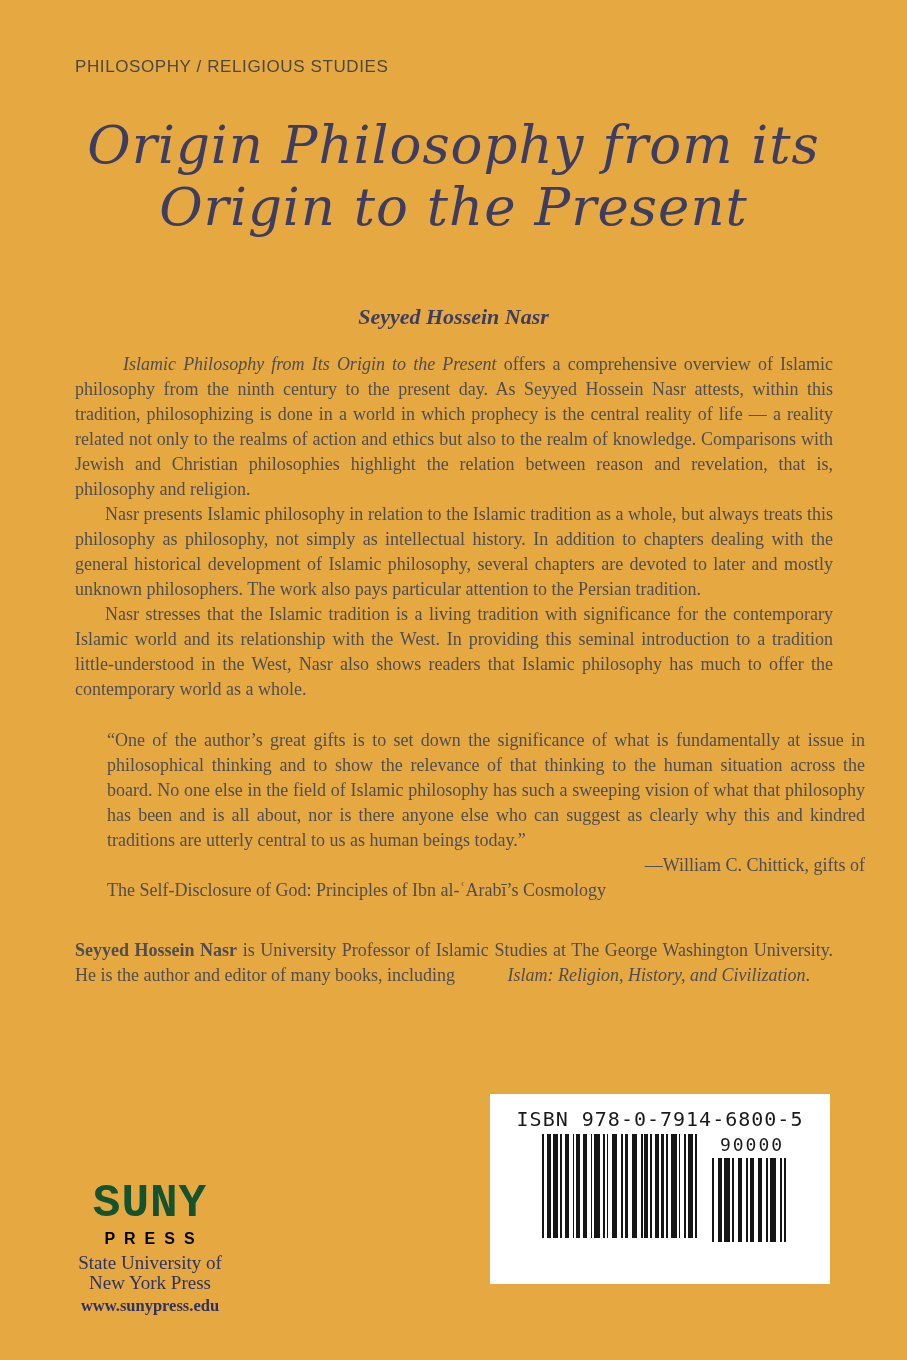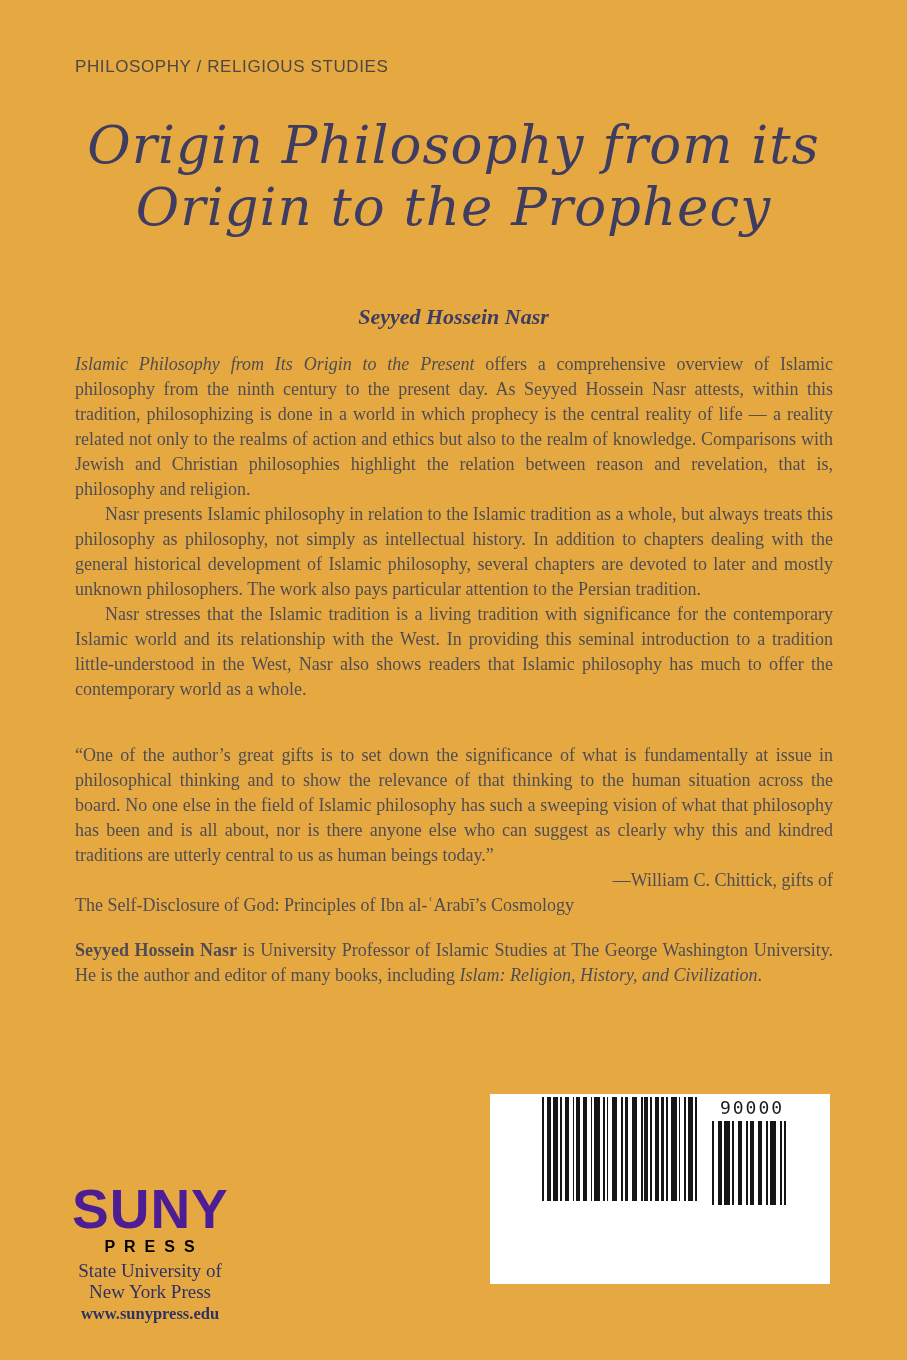--- a/index.html
+++ b/index.html
@@ -29,26 +29,26 @@
     font-weight:bold;font-style:italic;font-size:22px;color:#3E3D61;
   }
   
   .textcol{
     position:absolute;left:75px;width:758px;
     color:#4F4D52;font-size:18px;line-height:25px;text-align:justify;
   }
   .textcol p{margin:0;}
   .indent{text-indent:30px;font-family:Liberation Serif, serif;}
   #desc{top:352px;}
-  #quote{top:743px;}
+  #quote{top:728px;margin-left:32px;}
   .attr{text-align:right;margin-top:-25px;}
   .source{text-align:left;margin-top:1px;}
   #bio{top:938px;}
   #series{top:1040px;font-size:21px;line-height:25px;letter-spacing:.2px;text-align:left;}
-  .ital{font-style:italic;}
+  .ital{font-style:italic;margin-left:48px;}
   .bold{font-weight:bold;}
   
   .barcode-box{
     position:absolute;left:490px;top:1094px;width:340px;height:190px;
     background:#ffffff;
   }
   .isbn{
     margin-top:13px;text-align:center;
     font-family:"DejaVu Sans Mono",monospace;
     font-size:20px;letter-spacing:1px;color:#1a1a1a;
@@ -65,40 +65,40 @@
   .addon-label{
     font-family:"DejaVu Sans Mono",monospace;font-size:18px;
     color:#1a1a1a;text-align:center;letter-spacing:2px;
   }
   .addon .bars{height:84px;margin-top:3px;}
   
   .suny{
     position:absolute;left:72px;top:1183px;width:156px;text-align:center;
   }
   .suny-name{
-    font-family:Liberation Sans, sans-serif;font-weight:bold;
-    font-size:55px;line-height:.95;letter-spacing:1px;color:#4c1d95;
+    font-family:Liberation Mono, monospace;font-weight:bold;
+    font-size:46px;line-height:.95;letter-spacing:1px;color:#14532d;
   }
   .suny-press{
     font-family:"Liberation Sans",sans-serif;font-weight:bold;
     font-size:16px;letter-spacing:9px;margin:3px 0 5px 8px;color:#000000;
   }
   .suny-line{font-size:19px;line-height:1.08;color:#2D3263;}
   .suny-web{font-weight:bold;font-size:16.5px;color:#2D3263;margin-top:2px;}
 </style>
 </head>
 <body>
 
 <div class="cover">
 
   <div class="category">PHILOSOPHY / RELIGIOUS STUDIES</div>
 
   <div class="title">
     <div>Origin Philosophy from its</div>
-    <div>Origin to the Prophecy</div>
+    <div>Origin to the Present</div>
   </div>
 
 
   <div class="author">Seyyed Hossein Nasr</div>
 
   <div class="textcol" id="desc">
     <p><span class="ital">Islamic Philosophy from Its Origin to the Present</span><span> offers a comprehensive overview of Islamic philosophy from the ninth century to the present day. As Seyyed Hossein Nasr attests, within this tradition, philosophizing is done in a world in which prophecy is the central reality of life — a reality related not only to the realms of action and ethics but also to the realm of knowledge. Comparisons with Jewish and Christian philosophies highlight the relation between reason and revelation, that is, philosophy and religion.</span></p>
     <p class="indent">Nasr presents Islamic philosophy in relation to the Islamic tradition as a whole, but always treats this philosophy as philosophy, not simply as intellectual history. In addition to chapters dealing with the general historical development of Islamic philosophy, several chapters are devoted to later and mostly unknown philosophers. The work also pays particular attention to the Persian tradition.</p>
     <p class="indent">Nasr stresses that the Islamic tradition is a living tradition with significance for the contemporary Islamic world and its relationship with the West. In providing this seminal introduction to a tradition little-understood in the West, Nasr also shows readers that Islamic philosophy has much to offer the contemporary world as a whole.</p>
   </div>
@@ -108,20 +108,21 @@
     <p class="attr">—William C. Chittick, gifts of</p>
     <p class="source">The Self-Disclosure of God: Principles of Ibn al-ʿArabī’s Cosmology</p>
   </div>
 
   <div class="textcol" id="bio">
     <p><span class="bold">Seyyed Hossein Nasr</span><span> is University Professor of Islamic Studies at The George Washington University. He is the author and editor of many books, including </span><span class="ital">Islam: Religion, History, and Civilization</span><span>.</span></p>
   </div>
 
 
   <div class="barcode-box">
+    <div class="isbn">ISBN 978-0-7914-6800-5</div>
     <div class="bars-row">
       <div class="main-bar">
         <div class="bars"><i style="display:inline-block;height:100%;background:#161616;width:1.8px"></i><i style="display:inline-block;height:100%;width:3.6px"></i><i style="display:inline-block;height:100%;background:#161616;width:3.6px"></i><i style="display:inline-block;height:100%;width:1.8px"></i><i style="display:inline-block;height:100%;background:#161616;width:5.4px"></i><i style="display:inline-block;height:100%;width:1.8px"></i><i style="display:inline-block;height:100%;background:#161616;width:1.8px"></i><i style="display:inline-block;height:100%;width:3.6px"></i><i style="display:inline-block;height:100%;background:#161616;width:3.6px"></i><i style="display:inline-block;height:100%;width:3.6px"></i><i style="display:inline-block;height:100%;background:#161616;width:1.8px"></i><i style="display:inline-block;height:100%;width:1.8px"></i><i style="display:inline-block;height:100%;background:#161616;width:3.6px"></i><i style="display:inline-block;height:100%;width:3.6px"></i><i style="display:inline-block;height:100%;background:#161616;width:3.6px"></i><i style="display:inline-block;height:100%;width:3.6px"></i><i style="display:inline-block;height:100%;background:#161616;width:1.8px"></i><i style="display:inline-block;height:100%;width:1.8px"></i><i style="display:inline-block;height:100%;background:#161616;width:5.4px"></i><i style="display:inline-block;height:100%;width:3.6px"></i><i style="display:inline-block;height:100%;background:#161616;width:1.8px"></i><i style="display:inline-block;height:100%;width:1.8px"></i><i style="display:inline-block;height:100%;background:#161616;width:1.8px"></i><i style="display:inline-block;height:100%;width:3.6px"></i><i style="display:inline-block;height:100%;background:#161616;width:5.4px"></i><i style="display:inline-block;height:100%;width:3.6px"></i><i style="display:inline-block;height:100%;background:#161616;width:1.8px"></i><i style="display:inline-block;height:100%;width:1.8px"></i><i style="display:inline-block;height:100%;background:#161616;width:3.6px"></i><i style="display:inline-block;height:100%;width:3.6px"></i><i style="display:inline-block;height:100%;background:#161616;width:5.4px"></i><i style="display:inline-block;height:100%;width:3.6px"></i><i style="display:inline-block;height:100%;background:#161616;width:1.8px"></i><i style="display:inline-block;height:100%;width:1.8px"></i><i style="display:inline-block;height:100%;background:#161616;width:3.6px"></i><i style="display:inline-block;height:100%;width:1.8px"></i><i style="display:inline-block;height:100%;background:#161616;width:1.8px"></i><i style="display:inline-block;height:100%;width:3.6px"></i><i style="display:inline-block;height:100%;background:#161616;width:3.6px"></i><i style="display:inline-block;height:100%;width:1.8px"></i><i style="display:inline-block;height:100%;background:#161616;width:3.6px"></i><i style="display:inline-block;height:100%;width:1.8px"></i><i style="display:inline-block;height:100%;background:#161616;width:1.8px"></i><i style="display:inline-block;height:100%;width:3.6px"></i><i style="display:inline-block;height:100%;background:#161616;width:5.4px"></i><i style="display:inline-block;height:100%;width:1.8px"></i><i style="display:inline-block;height:100%;background:#161616;width:1.8px"></i><i style="display:inline-block;height:100%;width:3.6px"></i><i style="display:inline-block;height:100%;background:#161616;width:1.8px"></i><i style="display:inline-block;height:100%;width:1.8px"></i><i style="display:inline-block;height:100%;background:#161616;width:5.4px"></i><i style="display:inline-block;height:100%;width:1.8px"></i><i style="display:inline-block;height:100%;background:#161616;width:1.8px"></i><i style="display:inline-block;height:100%;width:3.6px"></i></div>
       </div>
       <div class="addon">
         <div class="addon-label">90000</div>
         <div class="bars"><i style="display:inline-block;height:100%;background:#161616;width:2px"></i><i style="display:inline-block;height:100%;width:4px"></i><i style="display:inline-block;height:100%;background:#161616;width:4px"></i><i style="display:inline-block;height:100%;width:2px"></i><i style="display:inline-block;height:100%;background:#161616;width:6px"></i><i style="display:inline-block;height:100%;width:2px"></i><i style="display:inline-block;height:100%;background:#161616;width:2px"></i><i style="display:inline-block;height:100%;width:4px"></i><i style="display:inline-block;height:100%;background:#161616;width:4px"></i><i style="display:inline-block;height:100%;width:4px"></i><i style="display:inline-block;height:100%;background:#161616;width:2px"></i><i style="display:inline-block;height:100%;width:2px"></i><i style="display:inline-block;height:100%;background:#161616;width:4px"></i><i style="display:inline-block;height:100%;width:4px"></i><i style="display:inline-block;height:100%;background:#161616;width:4px"></i><i style="display:inline-block;height:100%;width:4px"></i><i style="display:inline-block;height:100%;background:#161616;width:2px"></i><i style="display:inline-block;height:100%;width:2px"></i><i style="display:inline-block;height:100%;background:#161616;width:6px"></i><i style="display:inline-block;height:100%;width:4px"></i><i style="display:inline-block;height:100%;background:#161616;width:2px"></i><i style="display:inline-block;height:100%;width:2px"></i><i style="display:inline-block;height:100%;background:#161616;width:2px"></i><i style="display:inline-block;height:100%;width:4px"></i></div>
       </div>
     </div>
   </div>

